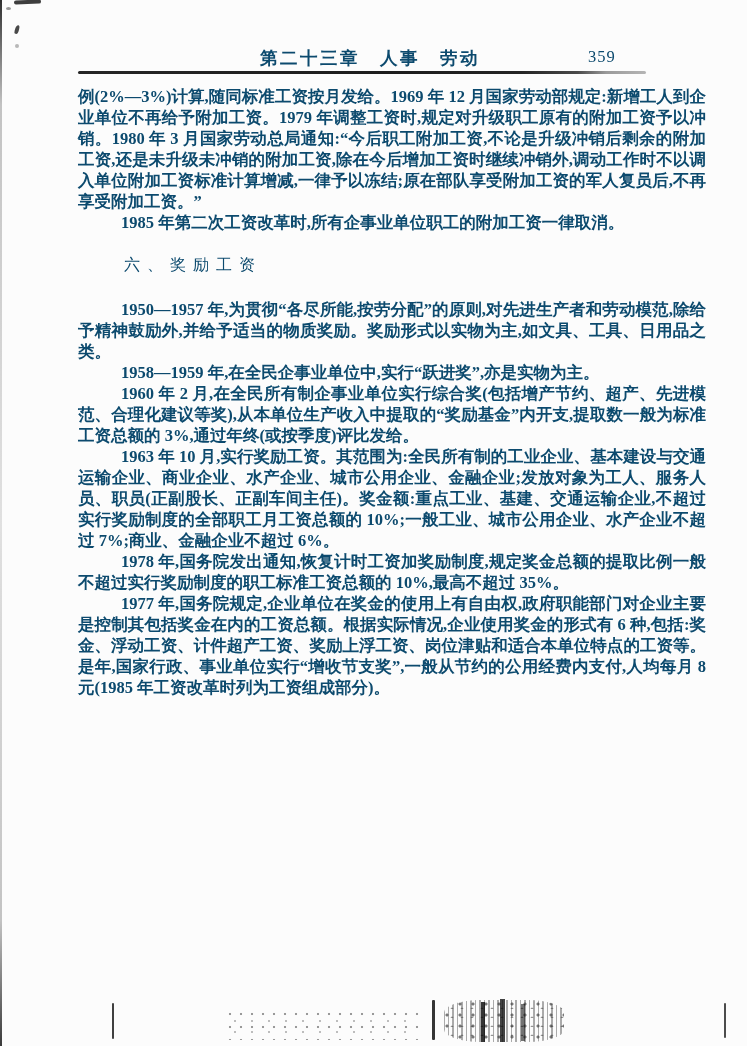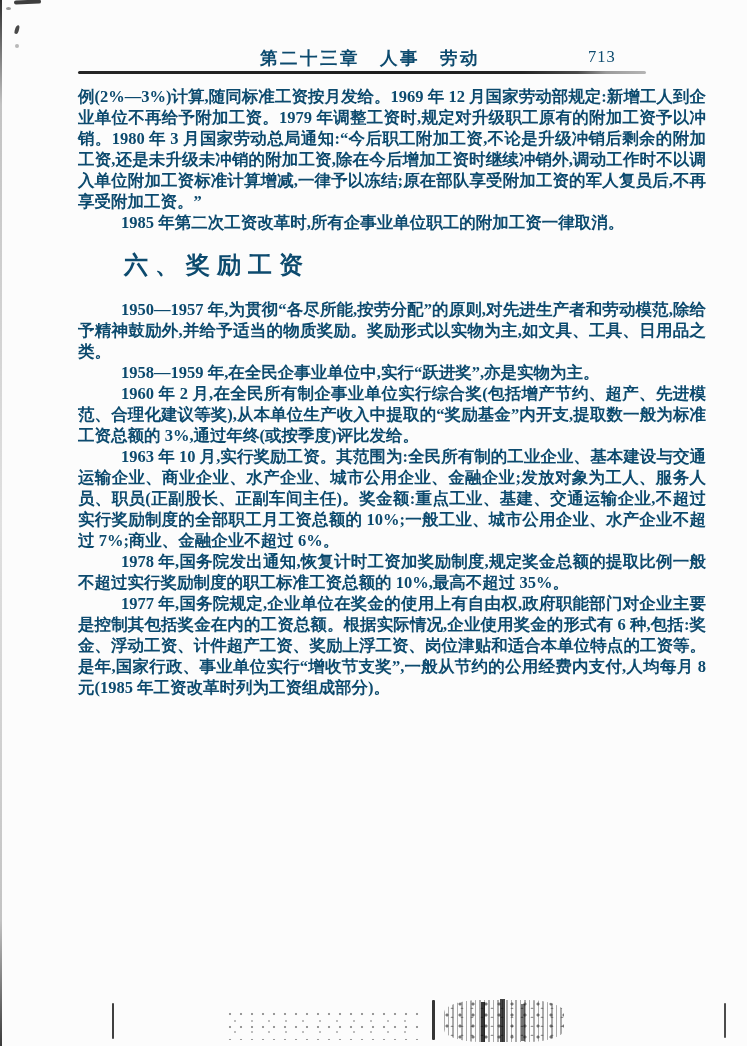--- a/index.html
+++ b/index.html
@@ -35,22 +35,22 @@
     position:absolute; left:78px; top:86px; width:628px;
     font-size:16.5px; line-height:21px;
     font-weight:600;
     text-align:justify;
     word-break:break-all;
   }
   .body-text p { margin:0; text-indent:43px;font-family:Liberation Serif, serif; }
   .body-text p.continuation { text-indent:0; }
   .section-heading {
     margin:20px 0 22px 46px;
-    font-size:24px; line-height:24px;
-    font-weight:700; letter-spacing:7px;
+    font-size:16px; line-height:24px;
+    font-weight:400; letter-spacing:7px;
     text-indent:0;
   }
 
   
   .edge-left {
     position:absolute; left:0; top:0; width:2px; height:100%;
     background:linear-gradient(180deg,
       rgba(25,25,25,.9) 0%, rgba(25,25,25,.25) 10%,
       rgba(25,25,25,.12) 50%, rgba(25,25,25,.25) 88%,
       rgba(25,25,25,.85) 100%);
@@ -94,21 +94,21 @@
 
 <div class="page">
 
   <div class="edge-left"></div>
   <div class="smudge smudge-top-a"></div>
   <div class="smudge smudge-top-b"></div>
   <div class="smudge smudge-top-c"></div>
   <div class="smudge smudge-top-d"></div>
 
   <div class="running-header">第二十三章　人事　劳动</div>
-  <div class="page-number">713</div>
+  <div class="page-number">359</div>
   <div class="header-rule"></div>
 
   <main class="body-text">
     <p class="continuation">例(2%—3%)计算,随同标准工资按月发给。1969 年 12 月国家劳动部规定:新增工人到企业单位不再给予附加工资。1979 年调整工资时,规定对升级职工原有的附加工资予以冲销。1980 年 3 月国家劳动总局通知:“今后职工附加工资,不论是升级冲销后剩余的附加工资,还是未升级未冲销的附加工资,除在今后增加工资时继续冲销外,调动工作时不以调入单位附加工资标准计算增减,一律予以冻结;原在部队享受附加工资的军人复员后,不再享受附加工资。”</p>
     <p>1985 年第二次工资改革时,所有企事业单位职工的附加工资一律取消。</p>
 
     <h2 class="section-heading">六、奖励工资</h2>
 
     <p>1950—1957 年,为贯彻“各尽所能,按劳分配”的原则,对先进生产者和劳动模范,除给予精神鼓励外,并给予适当的物质奖励。奖励形式以实物为主,如文具、工具、日用品之类。</p>
     <p>1958—1959 年,在全民企事业单位中,实行“跃进奖”,亦是实物为主。</p>

